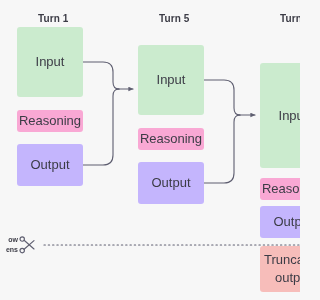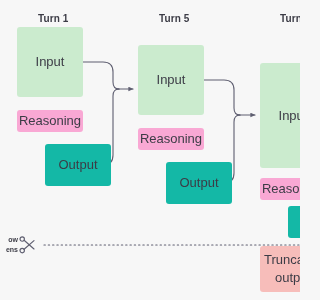--- a/index.html
+++ b/index.html
@@ -44,21 +44,21 @@
     align-items: center;
     justify-content: center;
     text-align: center;
     font-size: 13px;
     color: #3c3c46;
     line-height: 1.35;
     padding: 2px;
   }
   .box-input     { background: #cbebce; }
   .box-reasoning { background: #f9a8d4; }
-  .box-output    { background: #14b8a6; margin-left: 28px; }
+  .box-output    { background: #c4b5fd; }
   .box-truncated { background: #f7bdba; }
 
   
   #wires {
     position: absolute;
     left: 0; top: 0;
     width: 300px;
     height: 300px;
     pointer-events: none;
   }

